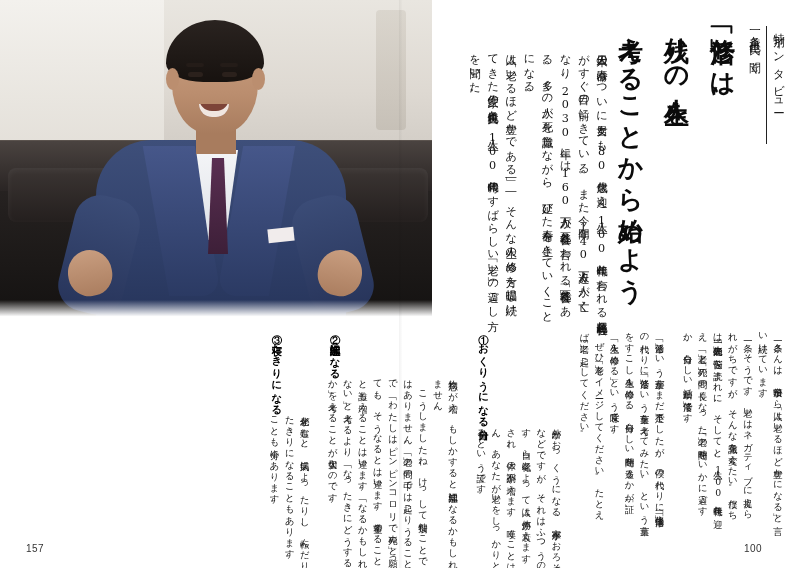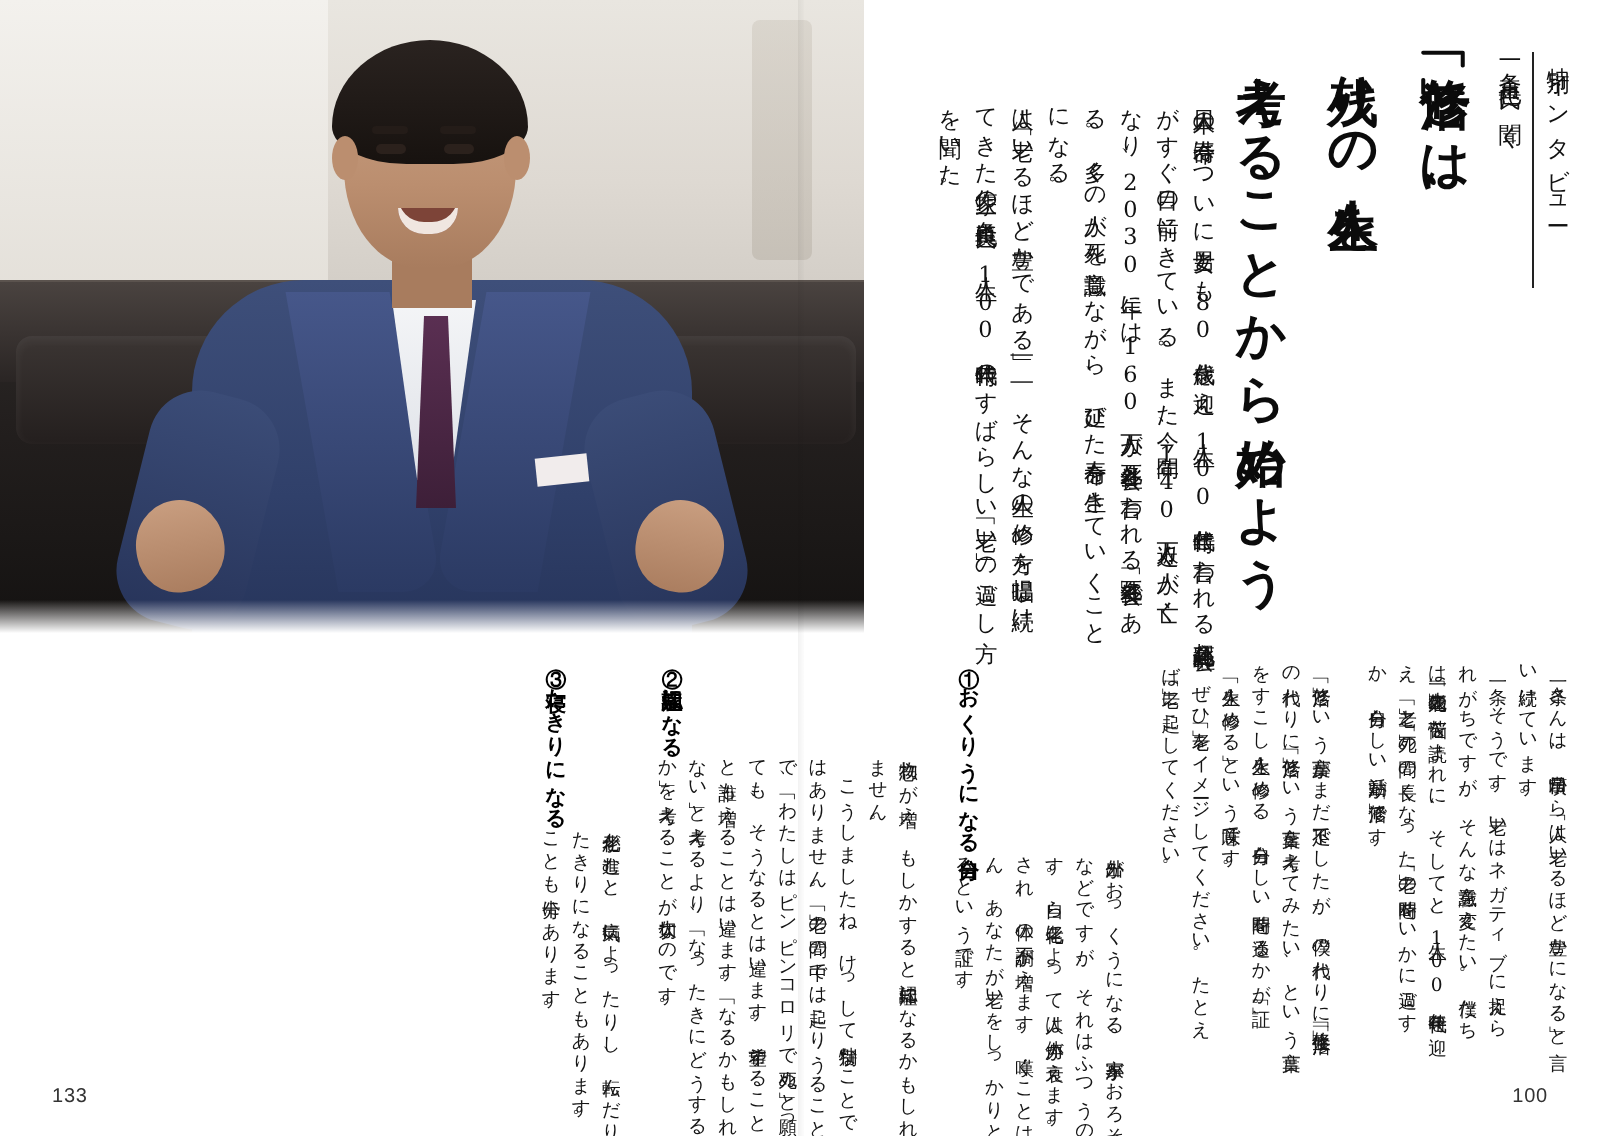--- a/index.html
+++ b/index.html
@@ -268,21 +268,21 @@
   
   .folio {
     position: absolute;
     bottom: 14px;
     font-size: 10px;
     color: #333;
     font-family: "Liberation Sans", sans-serif;
     letter-spacing: .04em;
   }
   .folio-left { left: 26px; }
-  .folio-right { right: 26px; }
+  .folio-right { right: 38px; }
 </style>
 </head>
 <body>
 
 <div class="spread">
 
   <div class="photo">
     <div class="wall"></div>
     <div class="sofa"></div>
     <div class="sofa-back"></div>
@@ -357,16 +357,16 @@
 　こうしましたね、けっして特別なことではありません。「老」の間の中では起こりうることで、「わたしはピンピンコロリで死ぬ」と願っても、そうなるとは違います。希望することと誰も増えることは違います。「なるかもしれない」と考えるより、「なったきにどうするか」を考えることが大切なのです。</div>
     </div>
 
     <div class="col">
       <div class="subhead">③寝たきりになる</div>
       <div class="vtext">老化が進むと、病気によったりし、転んだりして、寝たきりになることもあります。介護を受けることも十分にあります。</div>
     </div>
 
   </div>
 
-  <div class="folio folio-left">133</div>
+  <div class="folio folio-left">157</div>
   <div class="folio folio-right">100</div>
 
 </div>
 
 </body></html>

